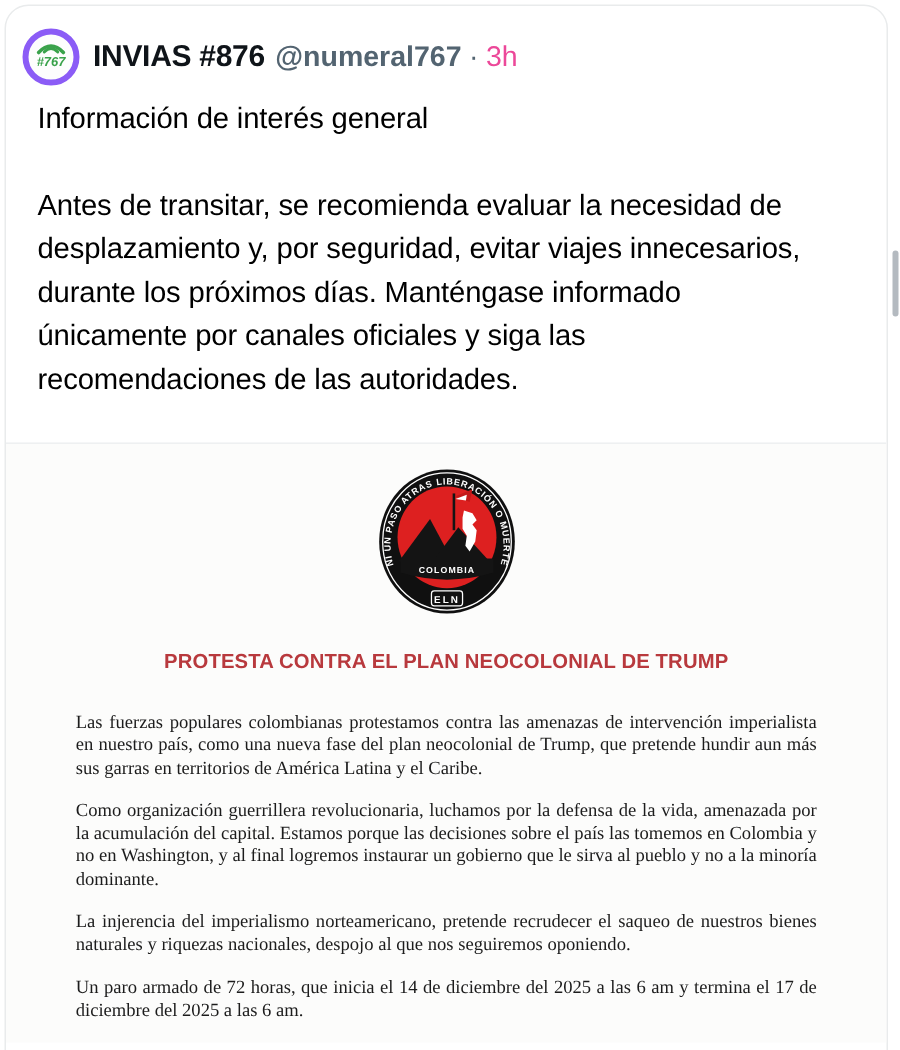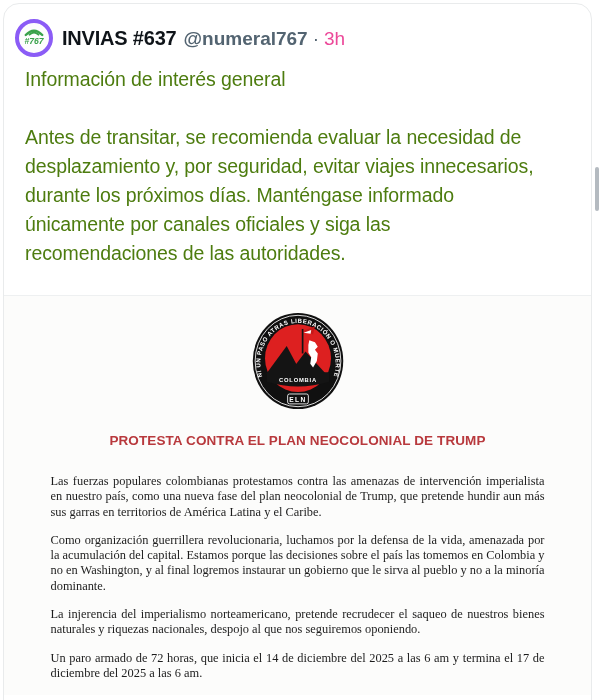--- a/index.html
+++ b/index.html
@@ -22,21 +22,21 @@
     display:flex; align-items:center; justify-content:center;
     flex:0 0 auto;
   }
   .header-text { margin-left:9px; display:flex; align-items:baseline; white-space:nowrap; }
   .author-name { font-size:20px; font-weight:bold; color:#0f1419; letter-spacing:-0.2px; }
   .handle { font-size:19px; color:#536471; margin-left:7px;font-weight:bold; }
   .dot-sep { font-size:19px; color:#536471; margin:0 5px; }
   .timestamp { font-size:19px; color:#ec4899; }
 
   
-  .tweet-body { padding:8px 20px 0 21px; color:#4d7c0f; font-size:19.5px; line-height:29px;
+  .tweet-body { padding:8px 20px 0 21px; color:#000000; font-size:19.5px; line-height:29px;
                 max-width:560px; letter-spacing:-0.1px; }
   .tweet-body p.intro { margin-bottom:29px; }
   .tweet-body p.main { margin-bottom:27px; }
 
   
   .flyer {
     border-top:1px solid #eef0f1;
     background:#fcfcfb;
     padding-top:16px;
     height:400px;
@@ -66,21 +66,21 @@
 
   <div class="tweet-header">
     <div class="avatar">
       <svg width="36" height="36" viewBox="0 0 40 40">
         <path d="M9 16 Q20 4.5 31 16" fill="none" stroke="#3aa24b" stroke-width="3.2" stroke-linecap="round"></path>
         <path d="M14 15.5 Q20 9.5 26 15.5" fill="none" stroke="#3aa24b" stroke-width="2.6" stroke-linecap="round"></path>
         <text x="20" y="28" text-anchor="middle" font-family="Liberation Sans, sans-serif" font-size="11.5" font-weight="bold" font-style="italic" fill="#3aa24b">#767</text>
       </svg>
     </div>
     <div class="header-text">
-      <span class="author-name">INVIAS #637</span>
+      <span class="author-name">INVIAS #876</span>
       <span class="handle">@numeral767</span>
       <span class="dot-sep">·</span>
       <span class="timestamp">3h</span>
     </div>
   </div>
 
   <div class="tweet-body">
     <p class="intro">Información de interés general</p>
     <p class="main">Antes de transitar, se recomienda evaluar la necesidad de desplazamiento y, por seguridad, evitar viajes innecesarios, durante los próximos días. Manténgase informado únicamente por canales oficiales y siga las recomendaciones de las autoridades.</p>
   </div>

